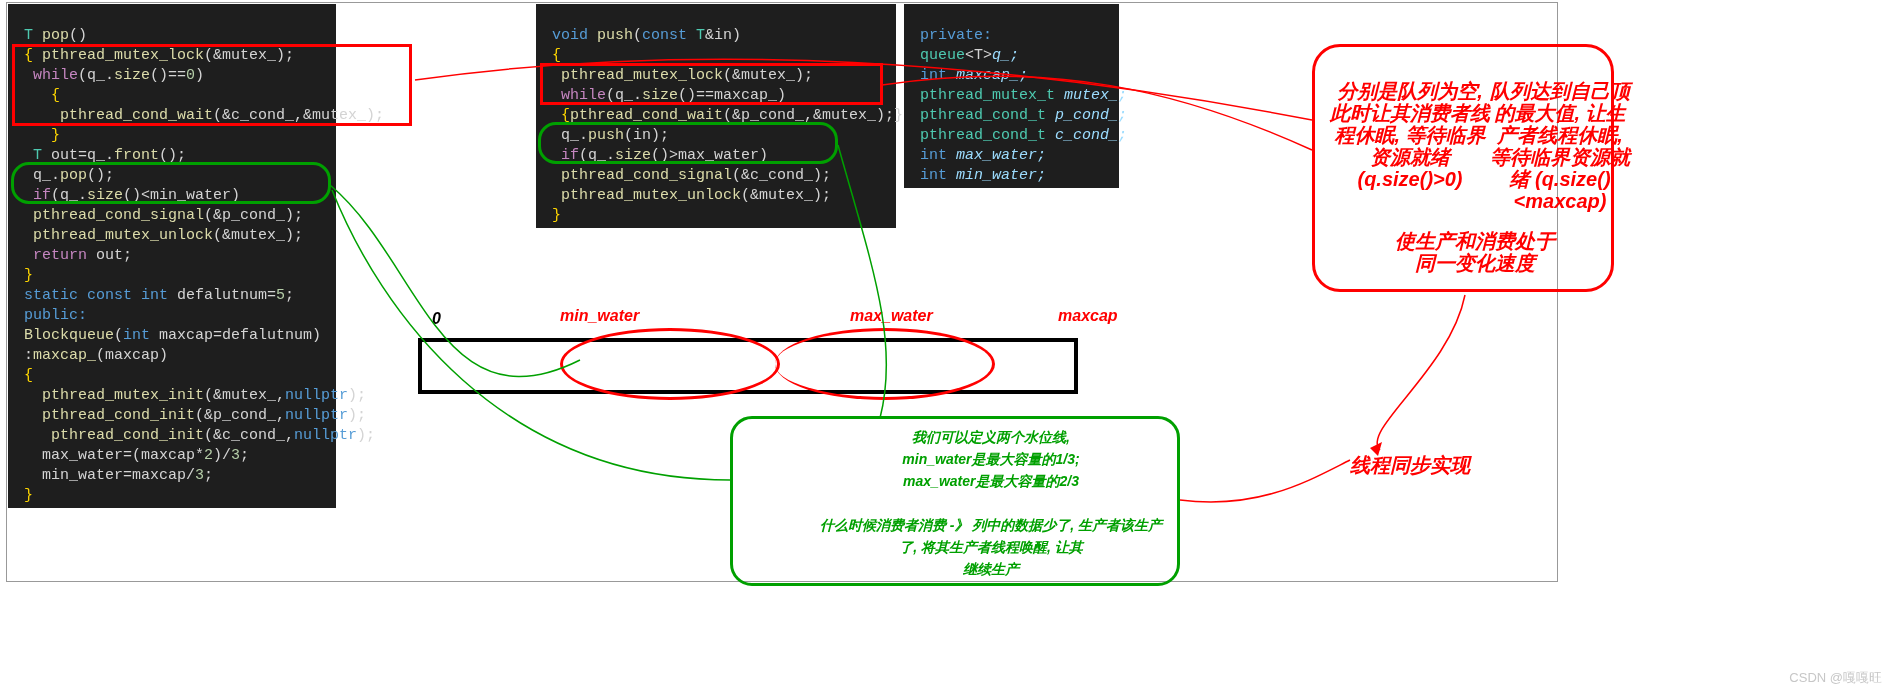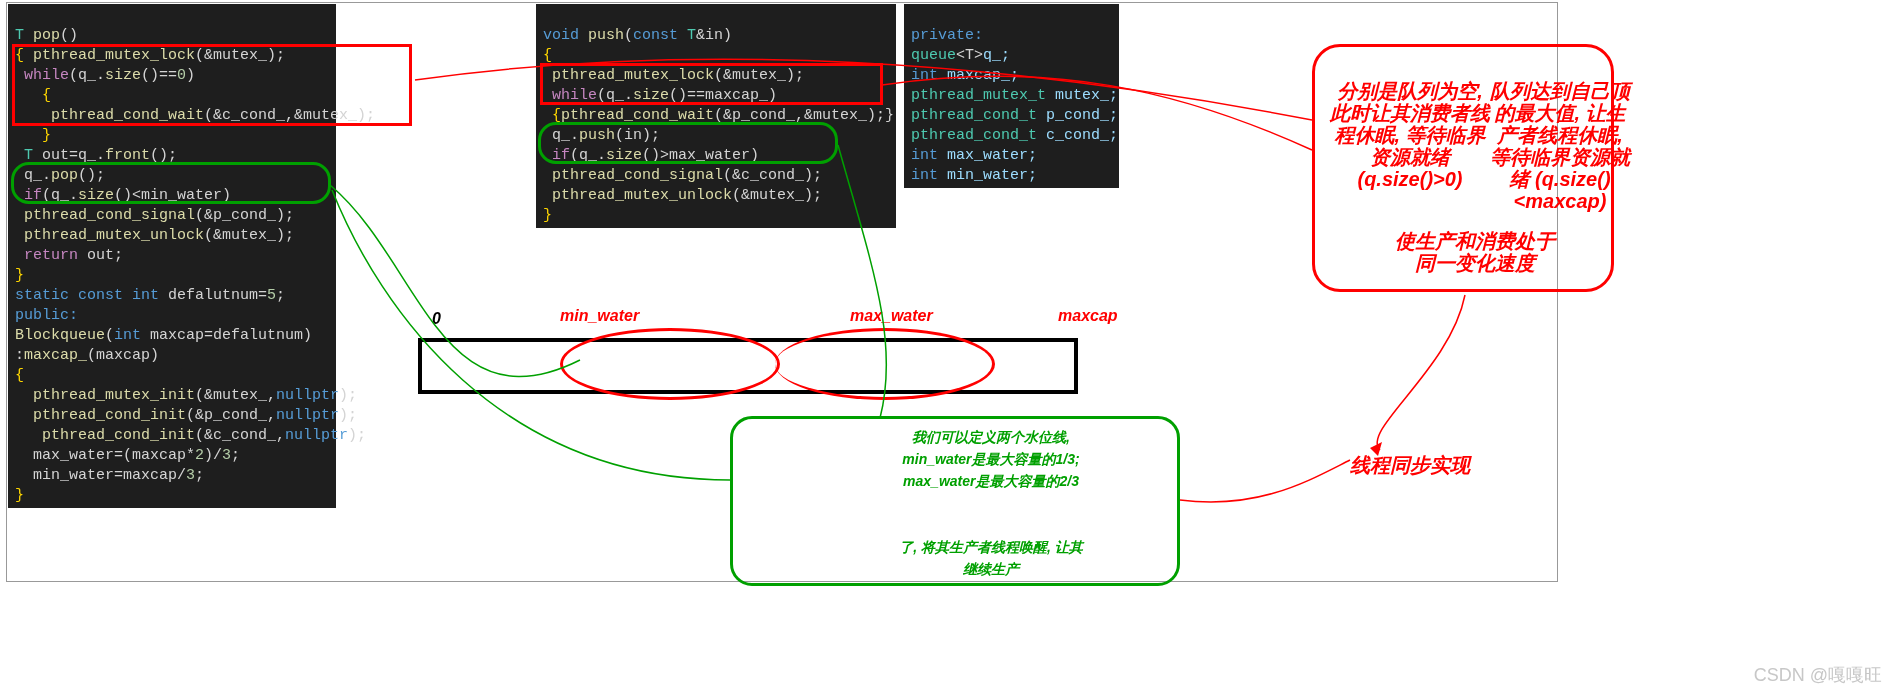--- a/index.html
+++ b/index.html
@@ -10,28 +10,28 @@
     background: #ffffff;
     font-family: Consolas, "Courier New", monospace;
     font-size: 15px;
     position: relative;
     overflow: hidden;
   }
   .code-block {
     position: absolute;
     background: #1e1e1e;
     color: #d4d4d4;
-    padding: 2px 7px;
+    padding: 2px 16px;
     line-height: 20px;
     white-space: pre;
   }
   .k-type { color: #4ec9b0; }
   .k-kw { color: #569cd6; }
   .k-fn { color: #dcdcaa; }
-  .k-var { color: #9cdcfe; }
+  .k-var { color: #9cdcfe; font-style: italic; }
   .k-punc { color: #ffd700; }
   .k-num { color: #b5cea8; }
   .k-purple { color: #c586c0; }
 
   .red-box {
     position: absolute;
     border: 3px solid #ff0000;
     background: transparent;
     pointer-events: none;
   }
@@ -98,21 +98,21 @@
     font-size: 16px;
     font-style: italic;
     font-weight: 700;
   }
   .watermark {
     position: absolute;
     right: 12px;
     bottom: 10px;
     color: #c7c7c7;
     font-family: "Microsoft YaHei", sans-serif;
-    font-size: 18px;
+    font-size: 13px;
   }
   .outer-border {
     position: absolute;
     border: 1px solid #999;
     pointer-events:none;
   }
   svg.lines { position:absolute; left:0; top:0; pointer-events:none; }
 </style>
 </head>
 <body>
@@ -204,21 +204,21 @@
 <span>使生产和消费处于</span><br>
 <span>同一变化速度</span>
 </div>
 
 <div class="green-rounded" style="left:730px; top:416px; width:450px; height:170px;"></div>
 <div class="anno-green" style="left:745px; top:426px; width:420px; text-align:center; white-space:normal;">
 <span>我们可以定义两个水位线,</span><br>
 <span>min_water是最大容量的1/3;</span><br>
 <span>max_water是最大容量的2/3</span><br>
 <br>
-<br>
+<span>什么时候消费者消费   -》  列中的数据少了, 生产者该生产</span><br>
 <span>了, 将其生产者线程唤醒, 让其</span><br>
 <span>继续生产</span>
 </div>
 
 <div class="anno-red" style="left:1350px; top:454px;">线程同步实现</div>
 
 <svg class="lines" width="1894" height="697">
   <path d="M415 80 C 700 40, 1000 60, 1312 120" stroke="#ff0000" stroke-width="1.5" fill="none"></path>
   <path d="M882 85 C 1050 60, 1180 90, 1312 150" stroke="#ff0000" stroke-width="1.5" fill="none"></path>
   <path d="M330 185 C 420 260, 440 430, 580 360" stroke="#00a000" stroke-width="1.5" fill="none"></path>

